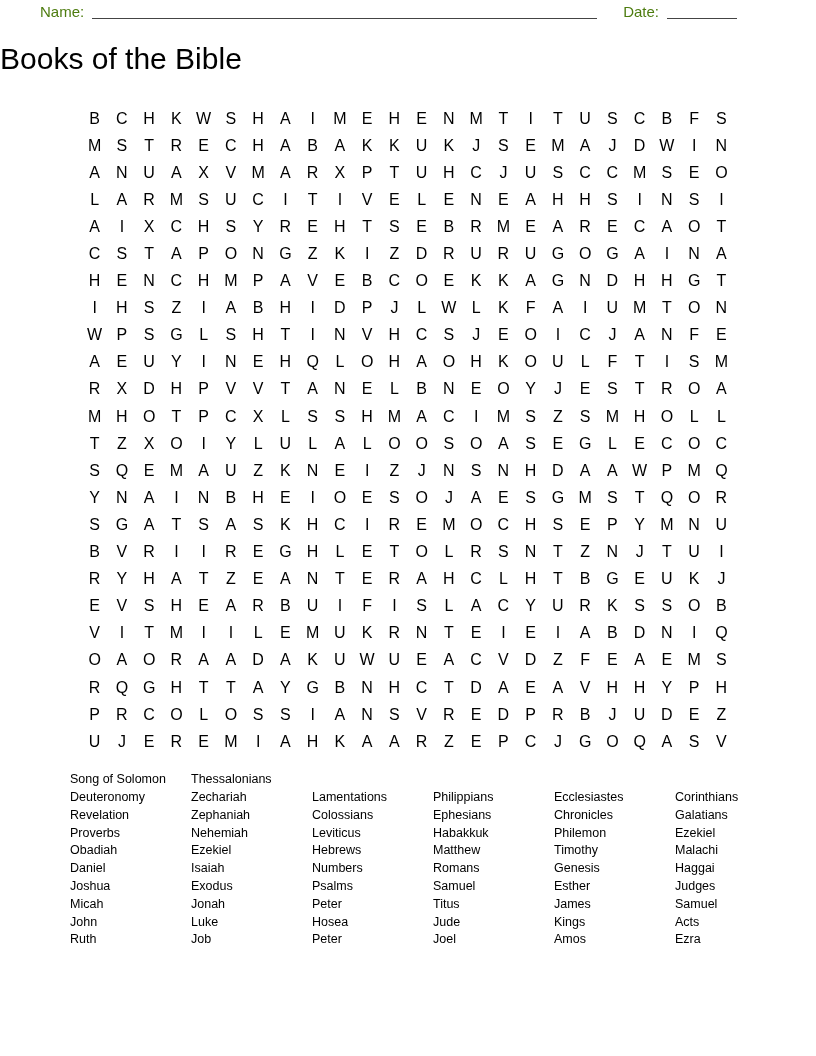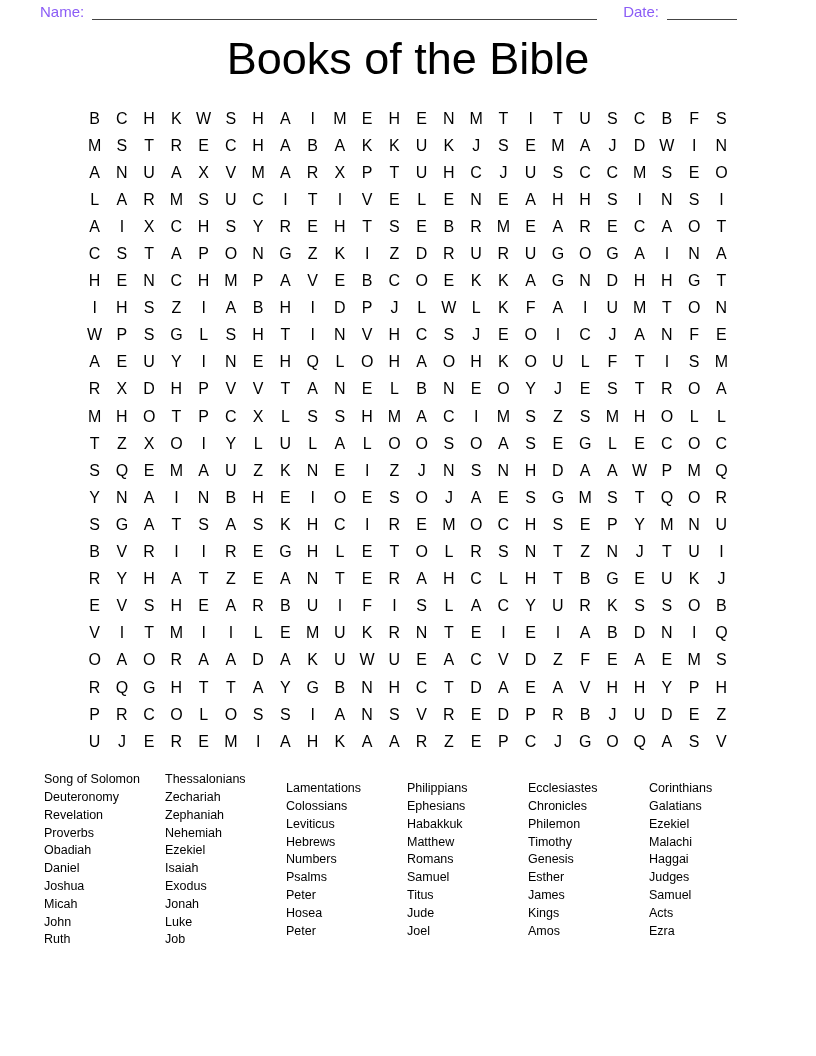--- a/index.html
+++ b/index.html
@@ -12,40 +12,39 @@
   .page {
     position: relative;
     width: 816px;
     height: 1056px;
     background: #ffffff;
     overflow: hidden;
   }
   
   .header-row {
     display: flex;
-    align-items: center;
+    align-items: flex-start;
     padding: 3px 79px 0 40px;
     font-size: 15px;
     line-height: 18px;
-    color: #8b5cf6;
+    color: #4d7c0f;
   }
   .header-label { white-space: nowrap; }
   .fill-line {
     border-bottom: 1.5px solid #444;
     height: 15px;
     flex: 1 1 auto;
     margin-left: 8px;
   }
   .fill-line.name-line { margin-right: 26px; }
   .fill-line.date-line { flex: 0 0 70px; }
   
   .title {
     margin: 12px 0 12px 0;
-    text-align: center;
-    font-size: 45px;
+    font-size: 30px;
     font-weight: 400;
     line-height: 52px;
     letter-spacing: 0px;
     color: #000;
   }
   
   .letter-grid {
     width: 654px;
     margin: 20px auto 0 auto;
     display: grid;
@@ -56,22 +55,22 @@
     display: flex;
     align-items: center;
     justify-content: center;
     font-size: 16px;
     font-weight: 400;
     color: #000;
   }
   
   .word-list {
     display: flex;
-    align-items: center;
-    padding-left: 44px;
+    align-items: flex-end;
+    padding-left: 70px;
     margin-top: 16px;
   }
   .word-col {
     width: 121px;
     flex: 0 0 auto;
   }
   .word {
     font-size: 12.5px;
     line-height: 17.8px;
     white-space: nowrap;

